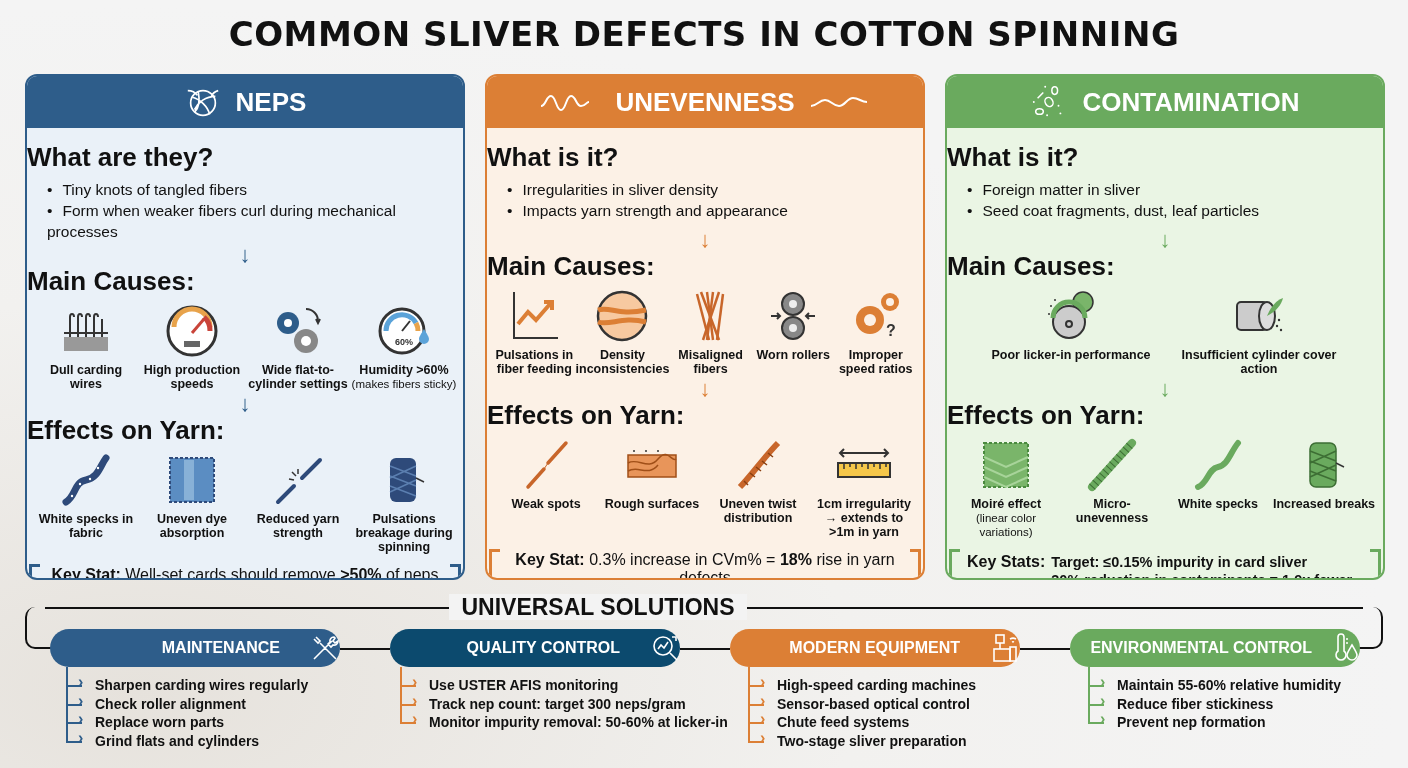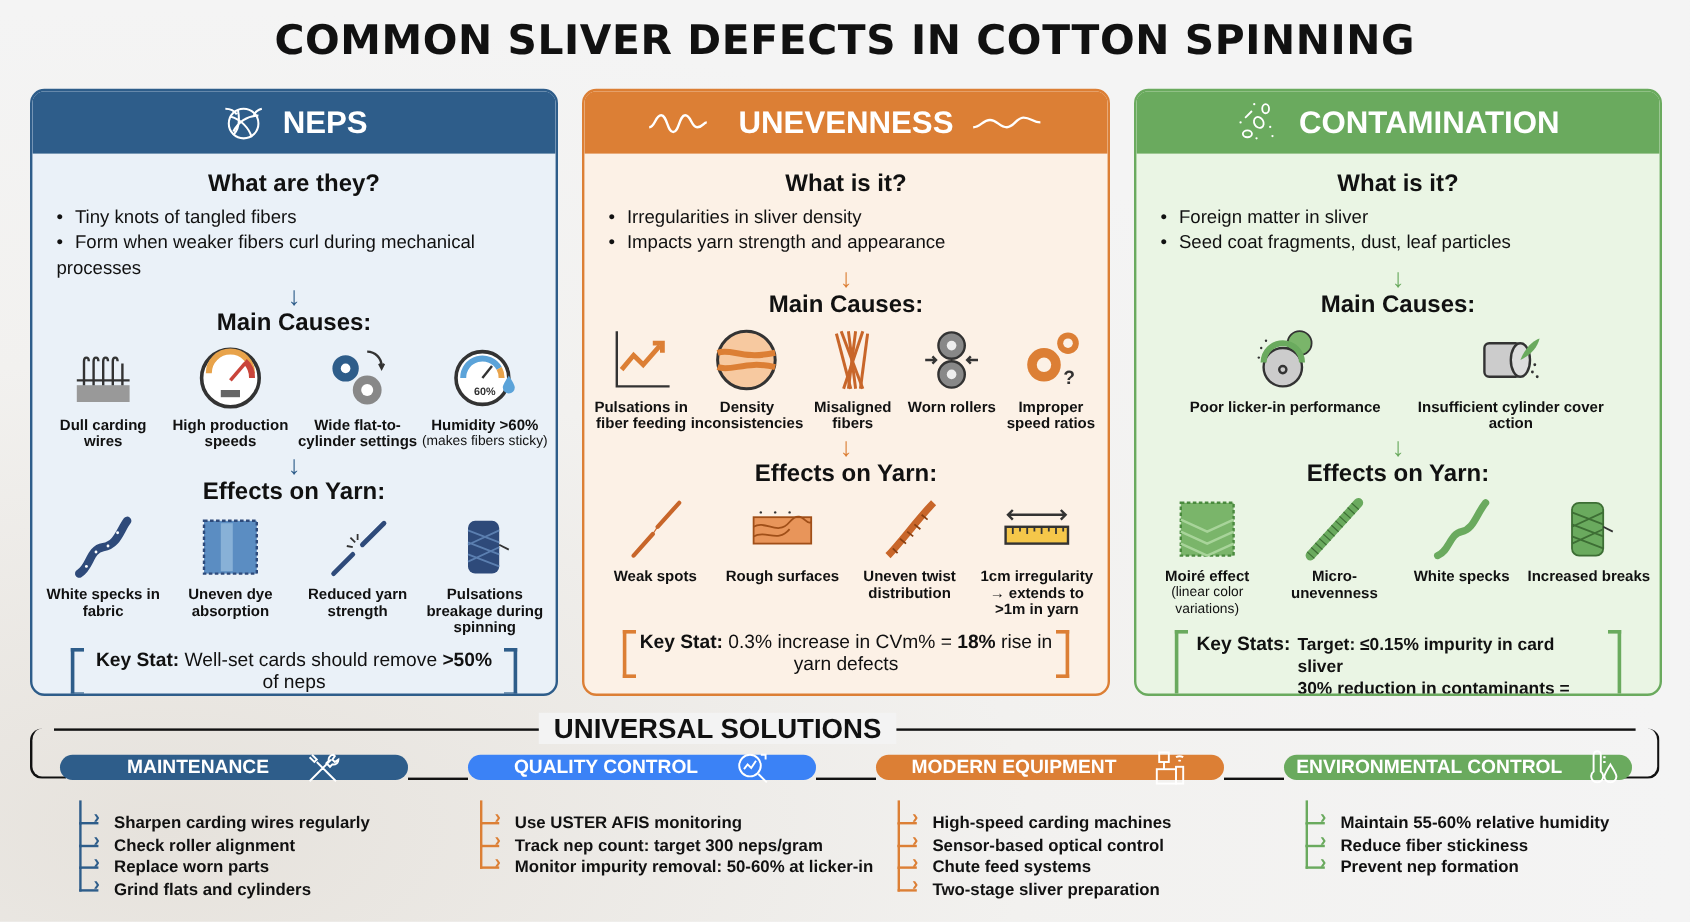--- a/index.html
+++ b/index.html
@@ -7,44 +7,44 @@
 body{font-family:"Liberation Sans",sans-serif;background:radial-gradient(ellipse at 10% 90%,#e6e2dc 0%,#f2f1ef 40%,#f4f4f4 70%),#f3f3f3;position:relative;color:#111}
 .title{position:absolute;top:14px;left:0;width:1408px;text-align:center;font-family:"DejaVu Sans",sans-serif;font-weight:bold;font-size:34px;letter-spacing:0.5px;color:#111}
 .panel{position:absolute;top:74px;width:440px;height:506px;border-radius:12px;border:2px solid;overflow:hidden}
 .p1{left:25px;border-color:#2e5d8a;background:#eaf1f8}
 .p2{left:485px;border-color:#dc7f35;background:#fcf1e6}
 .p3{left:945px;border-color:#6aaa5e;background:#eaf5e4}
 .phead{height:52px;display:flex;align-items:center;justify-content:center;gap:14px;color:#fff;font-weight:bold;font-size:26px}
 .p1 .phead{background:#2e5d8a}
 .p2 .phead{background:#dc7f35}
 .p3 .phead{background:#6aaa5e}
-.h3{text-align:center;font-weight:bold;font-size:20px;margin-top:14px;font-family:"Liberation Sans Narrow","Liberation Sans",sans-serif}
+.h3{font-weight:bold;font-size:26px;margin-top:14px;font-family:"Liberation Sans Narrow","Liberation Sans",sans-serif}
 ul.bul{list-style:none;margin:6px 0 0 20px;font-size:15.5px;line-height:21px}
 ul.bul li:before{content:"•";margin-right:10px}
 .arrow{text-align:center;font-size:22px;line-height:22px;margin-top:2px}
 .p1 .arrow{color:#2e5d8a}.p2 .arrow{color:#dc7f35}.p3 .arrow{color:#6aaa5e}
 .row{display:flex;justify-content:space-around;margin:6px 6px 0}
 .item{display:flex;flex-direction:column;align-items:center;text-align:center;font-size:12.5px;font-weight:bold;line-height:14px;flex:1}
 .item svg{width:56px;height:56px;margin-bottom:4px}
 .item .sub{font-weight:normal;font-size:11.5px}
-.stat{position:relative;margin:10px 32px 0;padding:2px 14px;font-size:16px;text-align:center}
+.stat{position:relative;margin:10px 2px 0;padding:2px 14px;font-size:16px;text-align:center}
 .stat:before,.stat:after{content:"";position:absolute;top:0;bottom:0;width:8px;border:3px solid;}
 .stat:before{left:0;border-right:none}
 .stat:after{right:0;border-left:none}
 .p1 .stat:before,.p1 .stat:after{border-color:#2e5d8a}
 .p2 .stat:before,.p2 .stat:after{border-color:#dc7f35}
 .p3 .stat:before,.p3 .stat:after{border-color:#6aaa5e}
 .stat3{text-align:left;display:flex;font-size:14.5px;font-weight:bold;line-height:18px;padding:4px 18px}
 .stat3 .lbl{font-size:16px;margin-right:6px;white-space:nowrap}
 .sol-title{position:absolute;top:594px;left:0;width:1196px;text-align:center;font-weight:bold;font-size:23px}
 .sol-title span{background:#f3f3f3;padding:0 12px}
 .frame-l{position:absolute;top:607px;left:25px;width:30px;height:42px;border-left:2px solid #111;border-bottom:2px solid #111;border-radius:10px 0 0 10px}
 .frame-r{position:absolute;top:607px;right:25px;width:30px;height:42px;border-right:2px solid #111;border-bottom:2px solid #111;border-radius:0 10px 10px 0}
 .connector{position:absolute;top:648px;height:2px;background:#111}
-.pill{position:absolute;top:629px;height:21px;width:290px;border-radius:19px;color:#fff;font-weight:bold;font-size:16px;display:flex;align-items:center;justify-content:center;gap:30px}
+.pill{position:absolute;top:629px;height:38px;width:290px;border-radius:19px;color:#fff;font-weight:bold;font-size:16px;display:flex;align-items:center;justify-content:flex-end;gap:30px}
 .pill svg{width:30px;height:30px}
 .sl{position:absolute;top:676px;font-size:14px;font-weight:bold;line-height:18.5px}
 .sl li{list-style:none;position:relative;padding-left:29px}
 .sl li:before{content:"";position:absolute;left:0;top:-9px;width:14px;height:18px;border-left:2px solid;border-bottom:2px solid}
 .sl li:after{content:"›";position:absolute;left:12px;top:-3px;font-size:16px}
 .sl.c1 li:before{border-color:#2e5d8a}.sl.c1 li:after{color:#2e5d8a}
 .sl.c2 li:before{border-color:#dc7f35}.sl.c2 li:after{color:#dc7f35}
 .sl.c3 li:before{border-color:#dc7f35}.sl.c3 li:after{color:#dc7f35}
 .sl.c4 li:before{border-color:#6aaa5e}.sl.c4 li:after{color:#6aaa5e}
 </style>
@@ -375,21 +375,21 @@
 <div class="connector" style="left:340px;width:50px"></div>
 <div class="connector" style="left:680px;width:50px"></div>
 <div class="connector" style="left:1020px;width:50px"></div>
 
 <div class="pill" style="left:50px;background:#2e5d8a">
   <span>MAINTENANCE</span>
   <svg viewBox="0 0 30 30" fill="none" stroke="#fff" stroke-width="1.6">
       <path d="M4 26L22 8M6 4l4 4-2 2-4-4M26 26L10 10M24 4a4 4 0 0 0-4 5l-2 2 3 3 2-2a4 4 0 0 0 5-4l-3 2-2-2 2-3z"></path>
     </svg>
 </div>
-<div class="pill" style="left:390px;background:#3b82f6">
+<div class="pill" style="left:390px;background:#0c4a6e">
   <span>QUALITY CONTROL</span>
   <svg viewBox="0 0 30 30" fill="none" stroke="#fff" stroke-width="1.6">
       <circle cx="13" cy="13" r="9"></circle>
       <path d="M20 20l7 7M8 16l3-4 3 3 4-6M22 4l4 0 0 4"></path>
     </svg>
 </div>
 <div class="pill" style="left:730px;background:#dc7f35">
   <span>MODERN EQUIPMENT</span>
   <svg viewBox="0 0 30 30" fill="none" stroke="#fff" stroke-width="1.6">
       <rect x="4" y="16" width="16" height="12"></rect>

